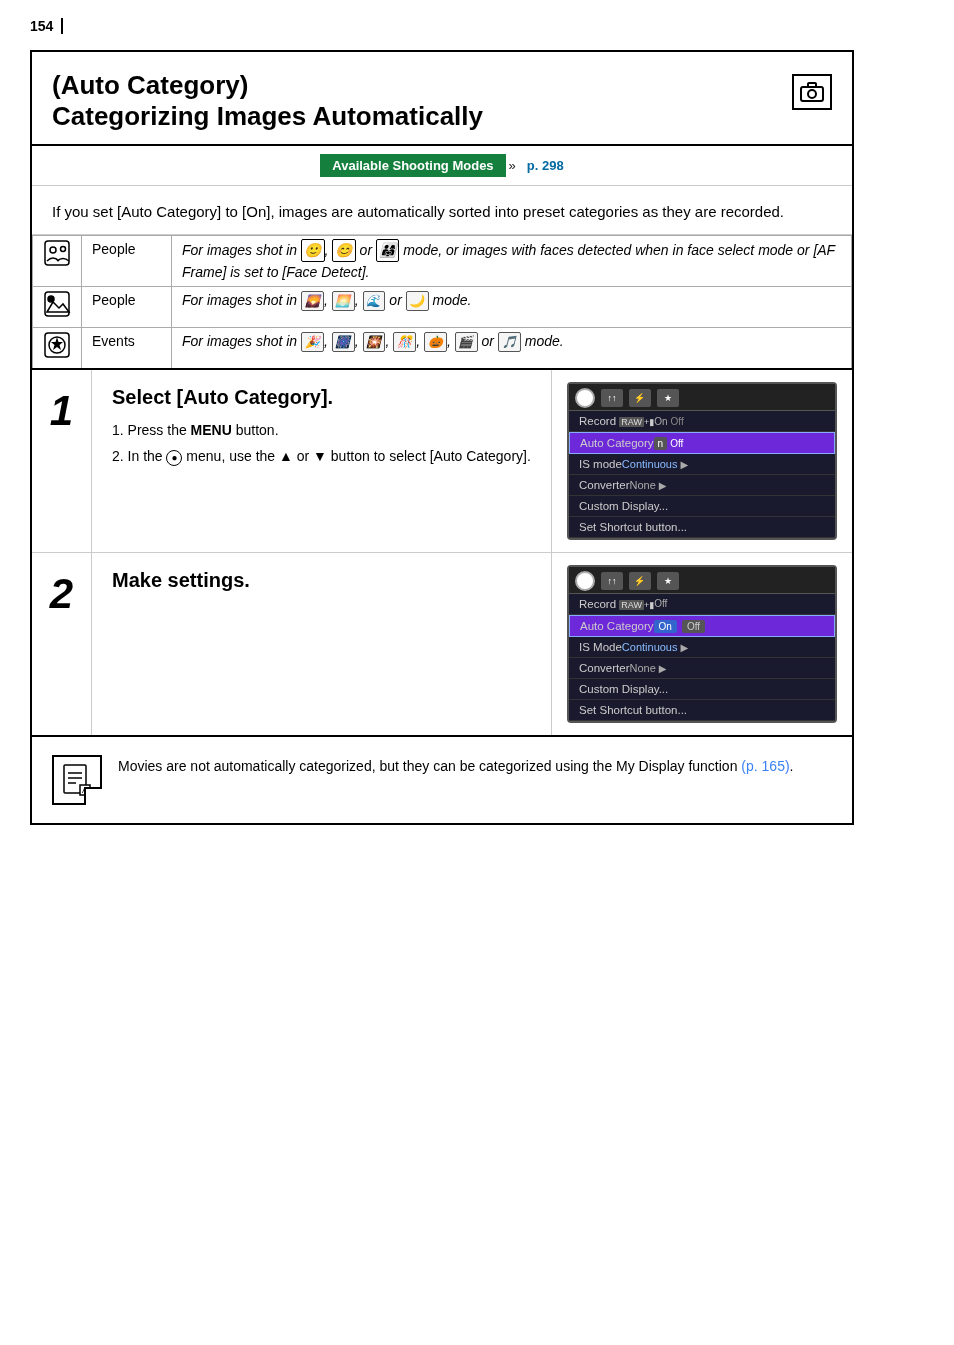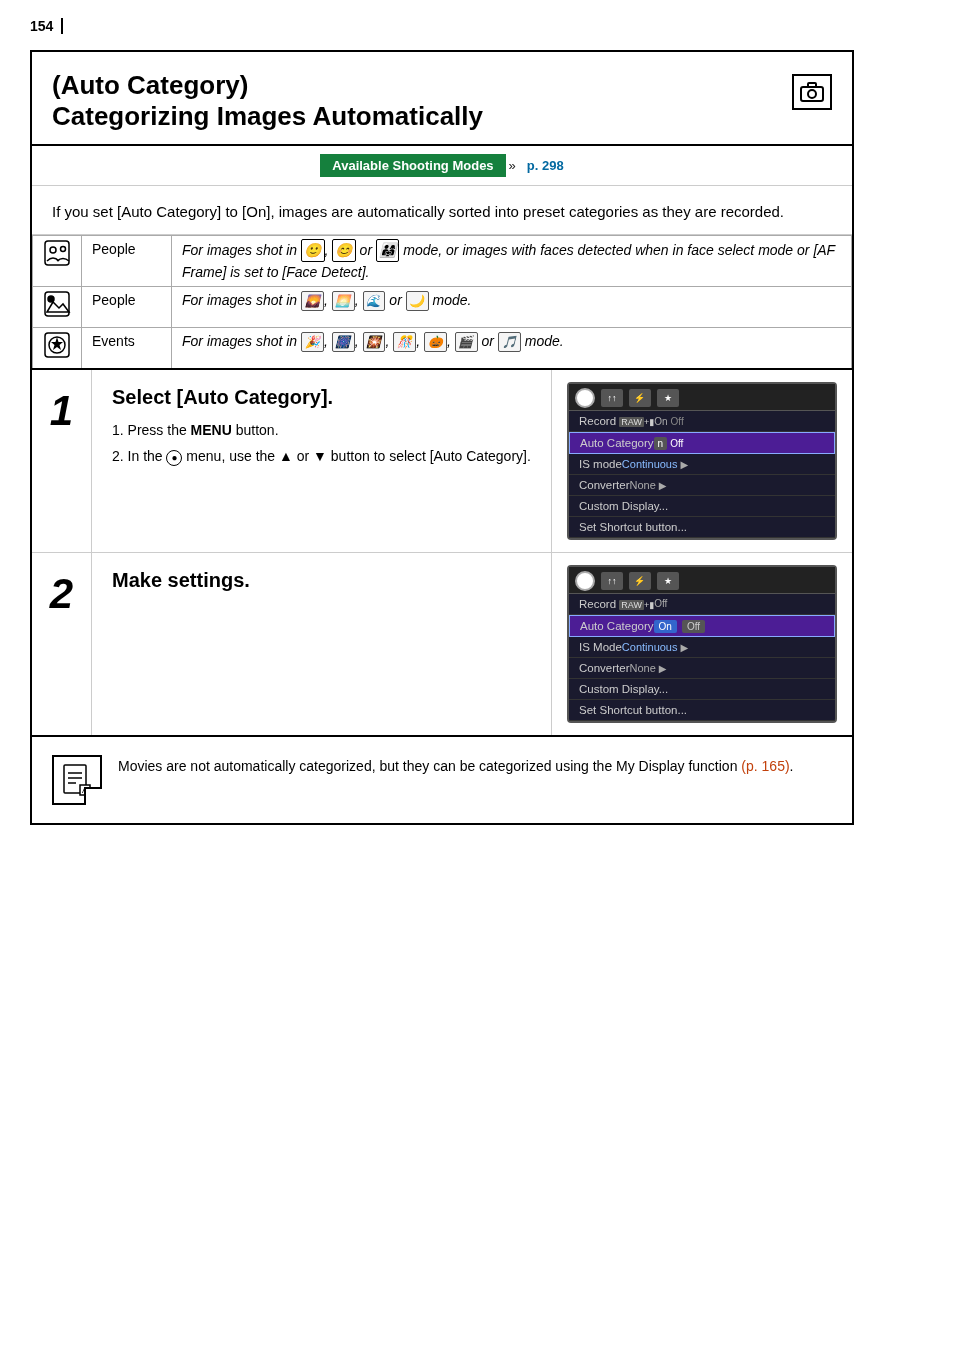--- a/index.html
+++ b/index.html
@@ -210,21 +210,21 @@
     }
     .menu-row {
       display: flex;
       align-items: center;
       padding: 4px 10px;
       border-bottom: 1px solid #333;
       color: #ccc;
       font-size: 11.5px;
     }
     .menu-row.highlighted {
-      background: #4c1d95;
+      background: #6d28d9;
       color: #fff;
       border: 1px solid #88aaff;
     }
     .menu-row-label { color: #ccc; }
     .menu-row-value { color: #aaa; font-size: 11px; }
     .menu-row-value.blue { color: #88bbff; }
     .menu-row-value.white { color: #fff; }
     .menu-arrow { color: #aaa; font-size: 10px; }
     
     .note-box {
@@ -254,21 +254,21 @@
       height: 16px;
       background: #fff;
       border-top: 2px solid #000;
       border-left: 2px solid #000;
     }
     .note-text {
       font-size: 14px;
       line-height: 1.6;
     }
     .note-link {
-      color: #c2410c;
+      color: #3b82f6;
     }
     
     .icon-face { display: inline-block; font-size: 14px; border: 1px solid #000; padding: 0 2px; border-radius: 2px; }
     .icon-mode { display: inline-block; font-size: 12px; border: 1px solid #555; padding: 0 3px; border-radius: 2px; background: #f5f5f5; }
   </style>
 </head>
 <body>
 
 <div class="page">
 

